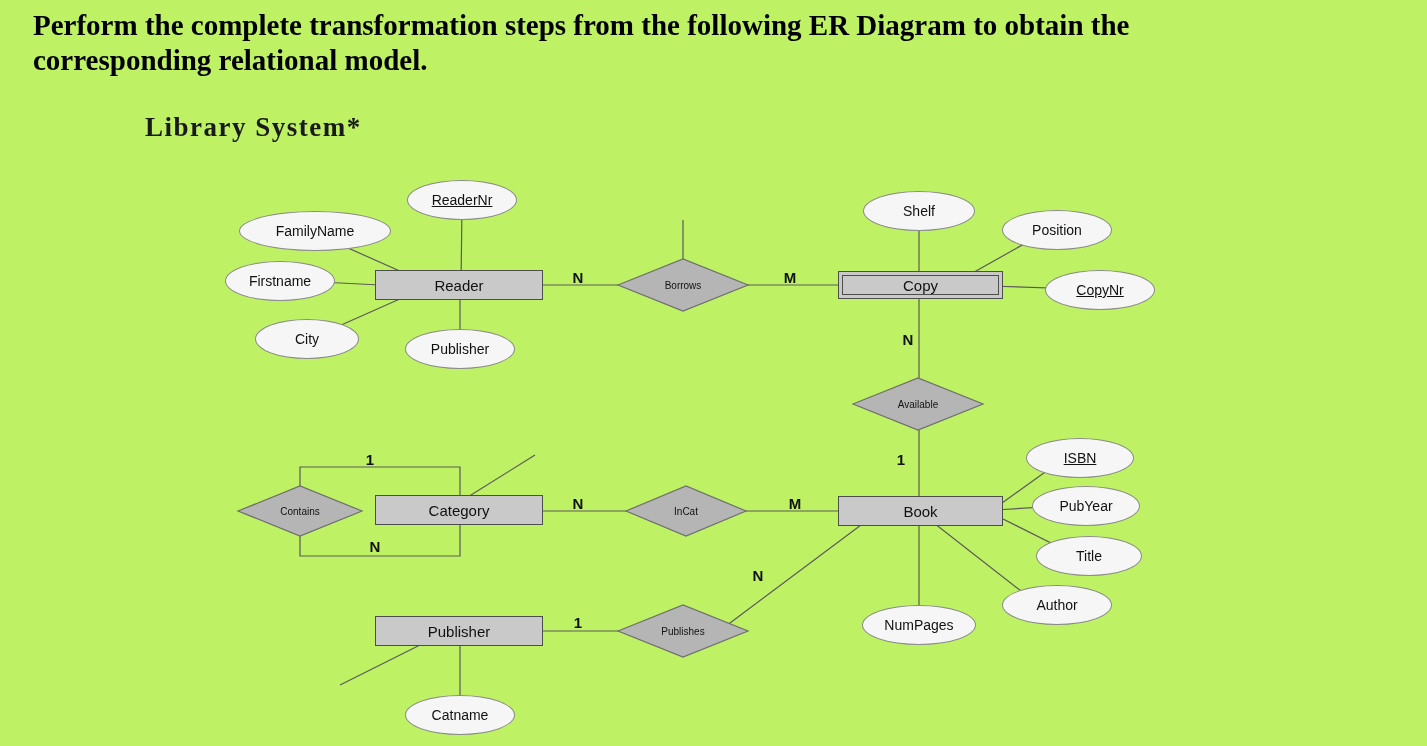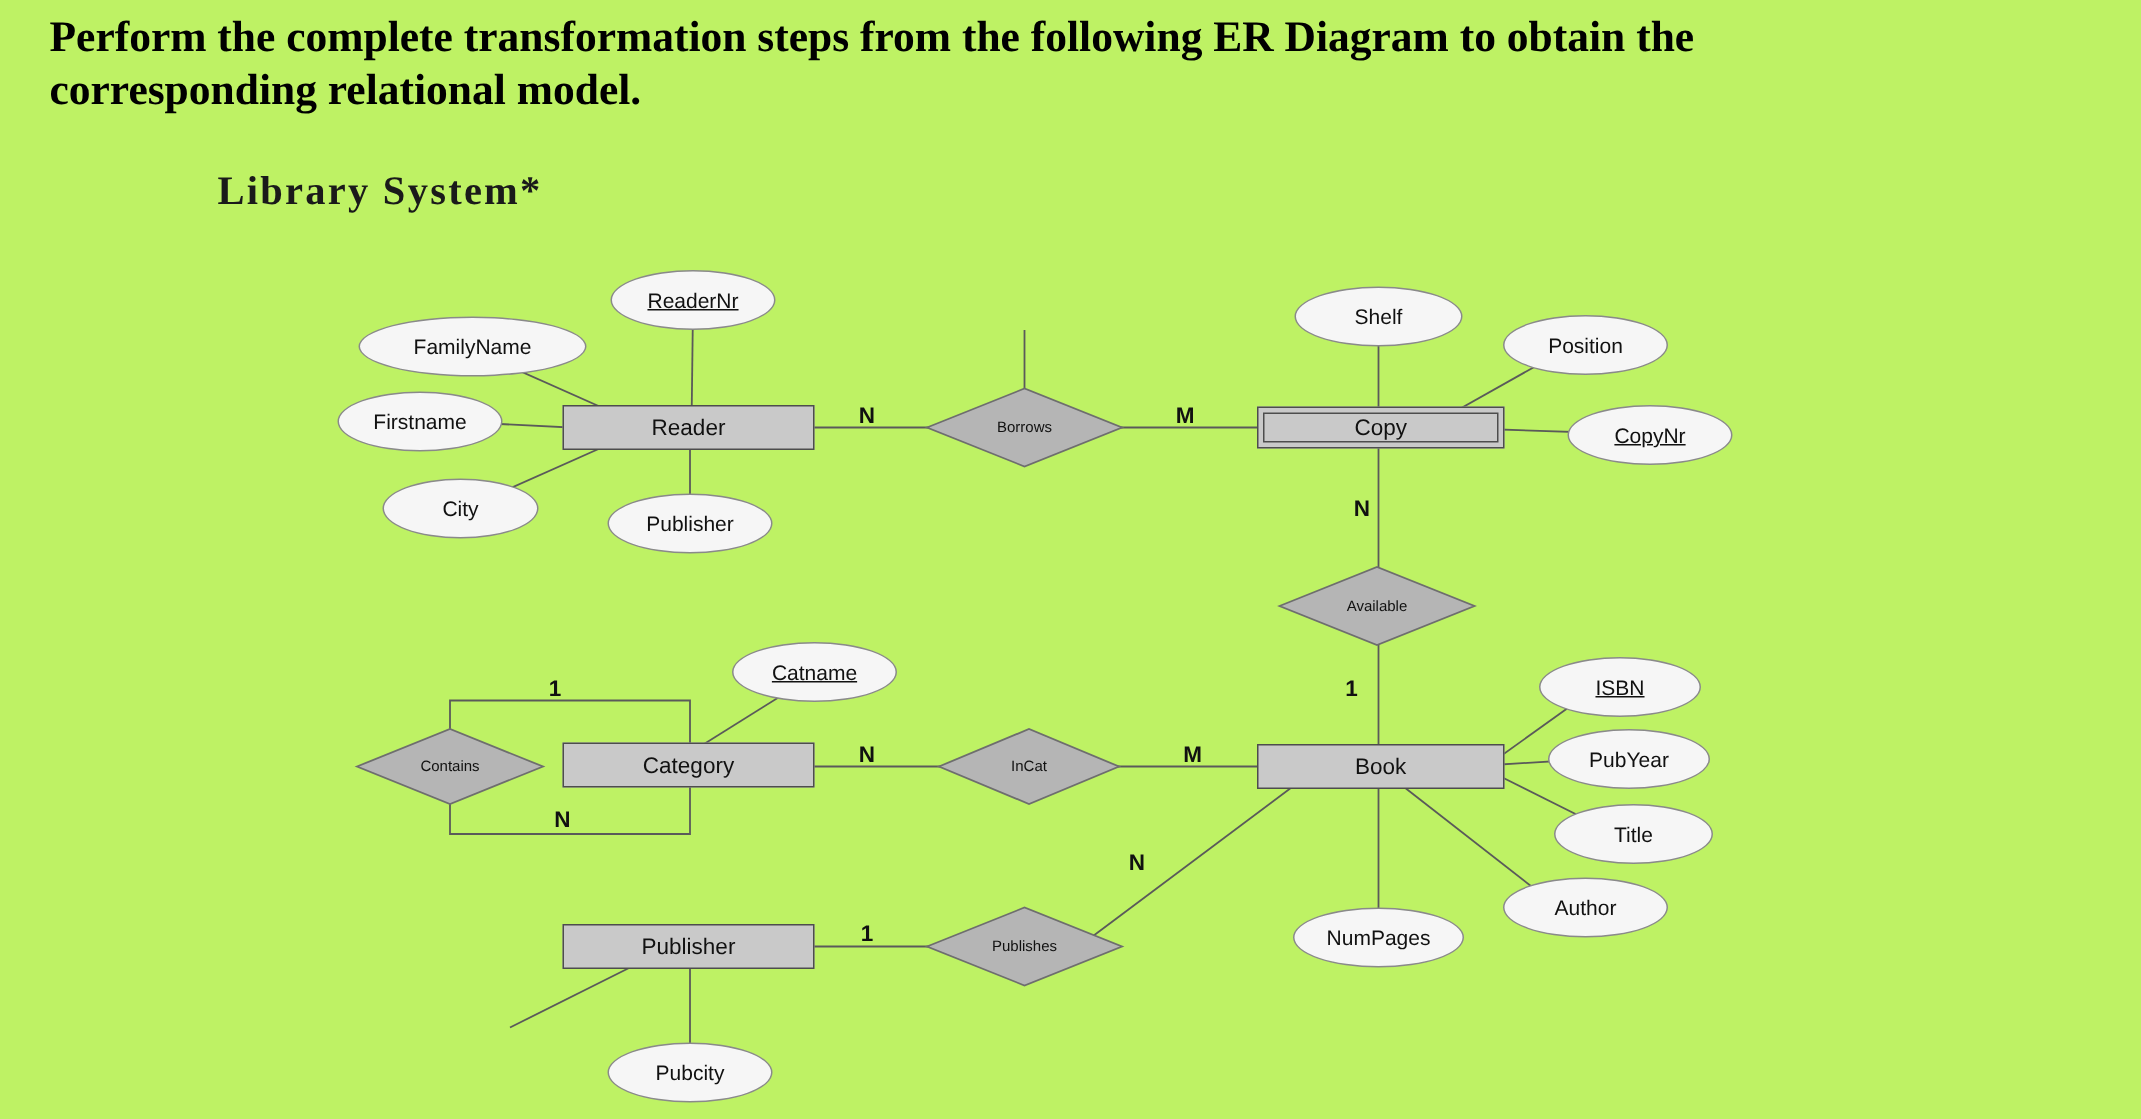--- a/index.html
+++ b/index.html
@@ -136,40 +136,37 @@
     </div>
   <div class="ellipse" style="left:863px;top:191px;width:112px;height:40px">
       <span>Shelf</span>
     </div>
   <div class="ellipse" style="left:1002px;top:210px;width:110px;height:40px">
       <span>Position</span>
     </div>
   <div class="ellipse key" style="left:1045px;top:270px;width:110px;height:40px">
       <span>CopyNr</span>
     </div>
-  <div class="ellipse key" style="left:488px;top:428px;width:110px;height:40px">
-      <span>Catname</span>
-    </div>
   <div class="ellipse key" style="left:1026px;top:438px;width:108px;height:40px">
       <span>ISBN</span>
     </div>
   <div class="ellipse" style="left:1032px;top:486px;width:108px;height:40px">
       <span>PubYear</span>
     </div>
   <div class="ellipse" style="left:1036px;top:536px;width:106px;height:40px">
       <span>Title</span>
     </div>
   <div class="ellipse" style="left:1002px;top:585px;width:110px;height:40px">
       <span>Author</span>
     </div>
   <div class="ellipse" style="left:862px;top:605px;width:114px;height:40px">
       <span>NumPages</span>
     </div>
   <div class="ellipse" style="left:405px;top:695px;width:110px;height:40px">
-      <span>Pubcity</span>
+      <span>Catname</span>
     </div>
 
   <div class="card" style="left:566px;top:267px">N</div>
   <div class="card" style="left:778px;top:267px">M</div>
   <div class="card" style="left:896px;top:329px">N</div>
   <div class="card" style="left:889px;top:449px">1</div>
   <div class="card" style="left:358px;top:449px">1</div>
   <div class="card" style="left:363px;top:536px">N</div>
   <div class="card" style="left:566px;top:493px">N</div>
   <div class="card" style="left:783px;top:493px">M</div>

